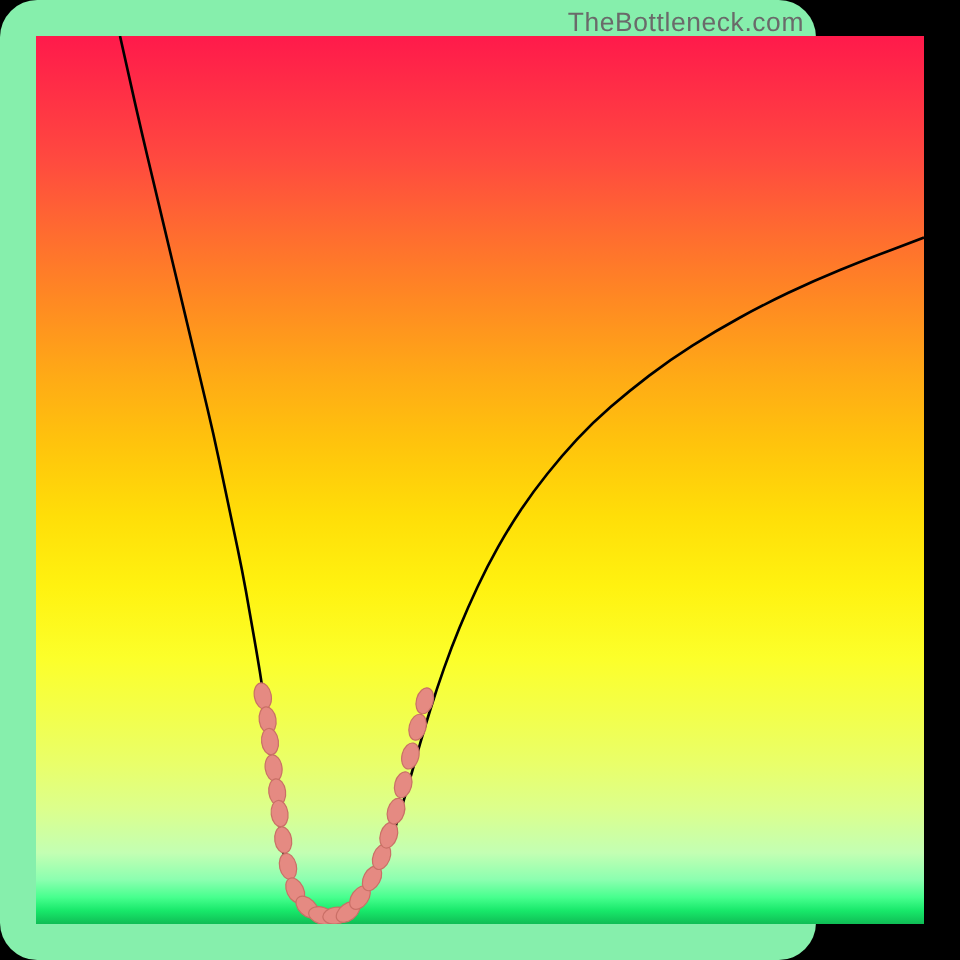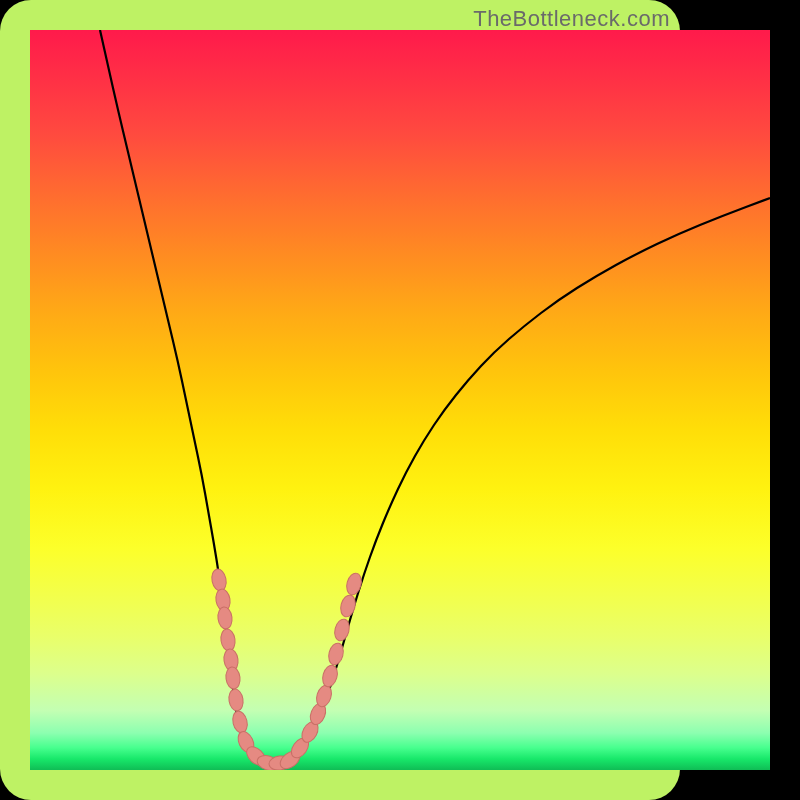--- a/index.html
+++ b/index.html
@@ -10,21 +10,21 @@
     background: #000;
     overflow: hidden;
     font-family: Arial, Helvetica, sans-serif;
   }
   .frame {
     position: absolute;
     left: 0;
     top: 0;
     width: 680px;
     height: 800px;
-    background: #bef264;
+    background: #86efac;
     border-radius: 31px;
   }
   .plot-area {
     position: absolute;
     left: 30px;
     top: 30px;
     width: 740px;
     height: 740px;
     overflow: hidden;
   }

